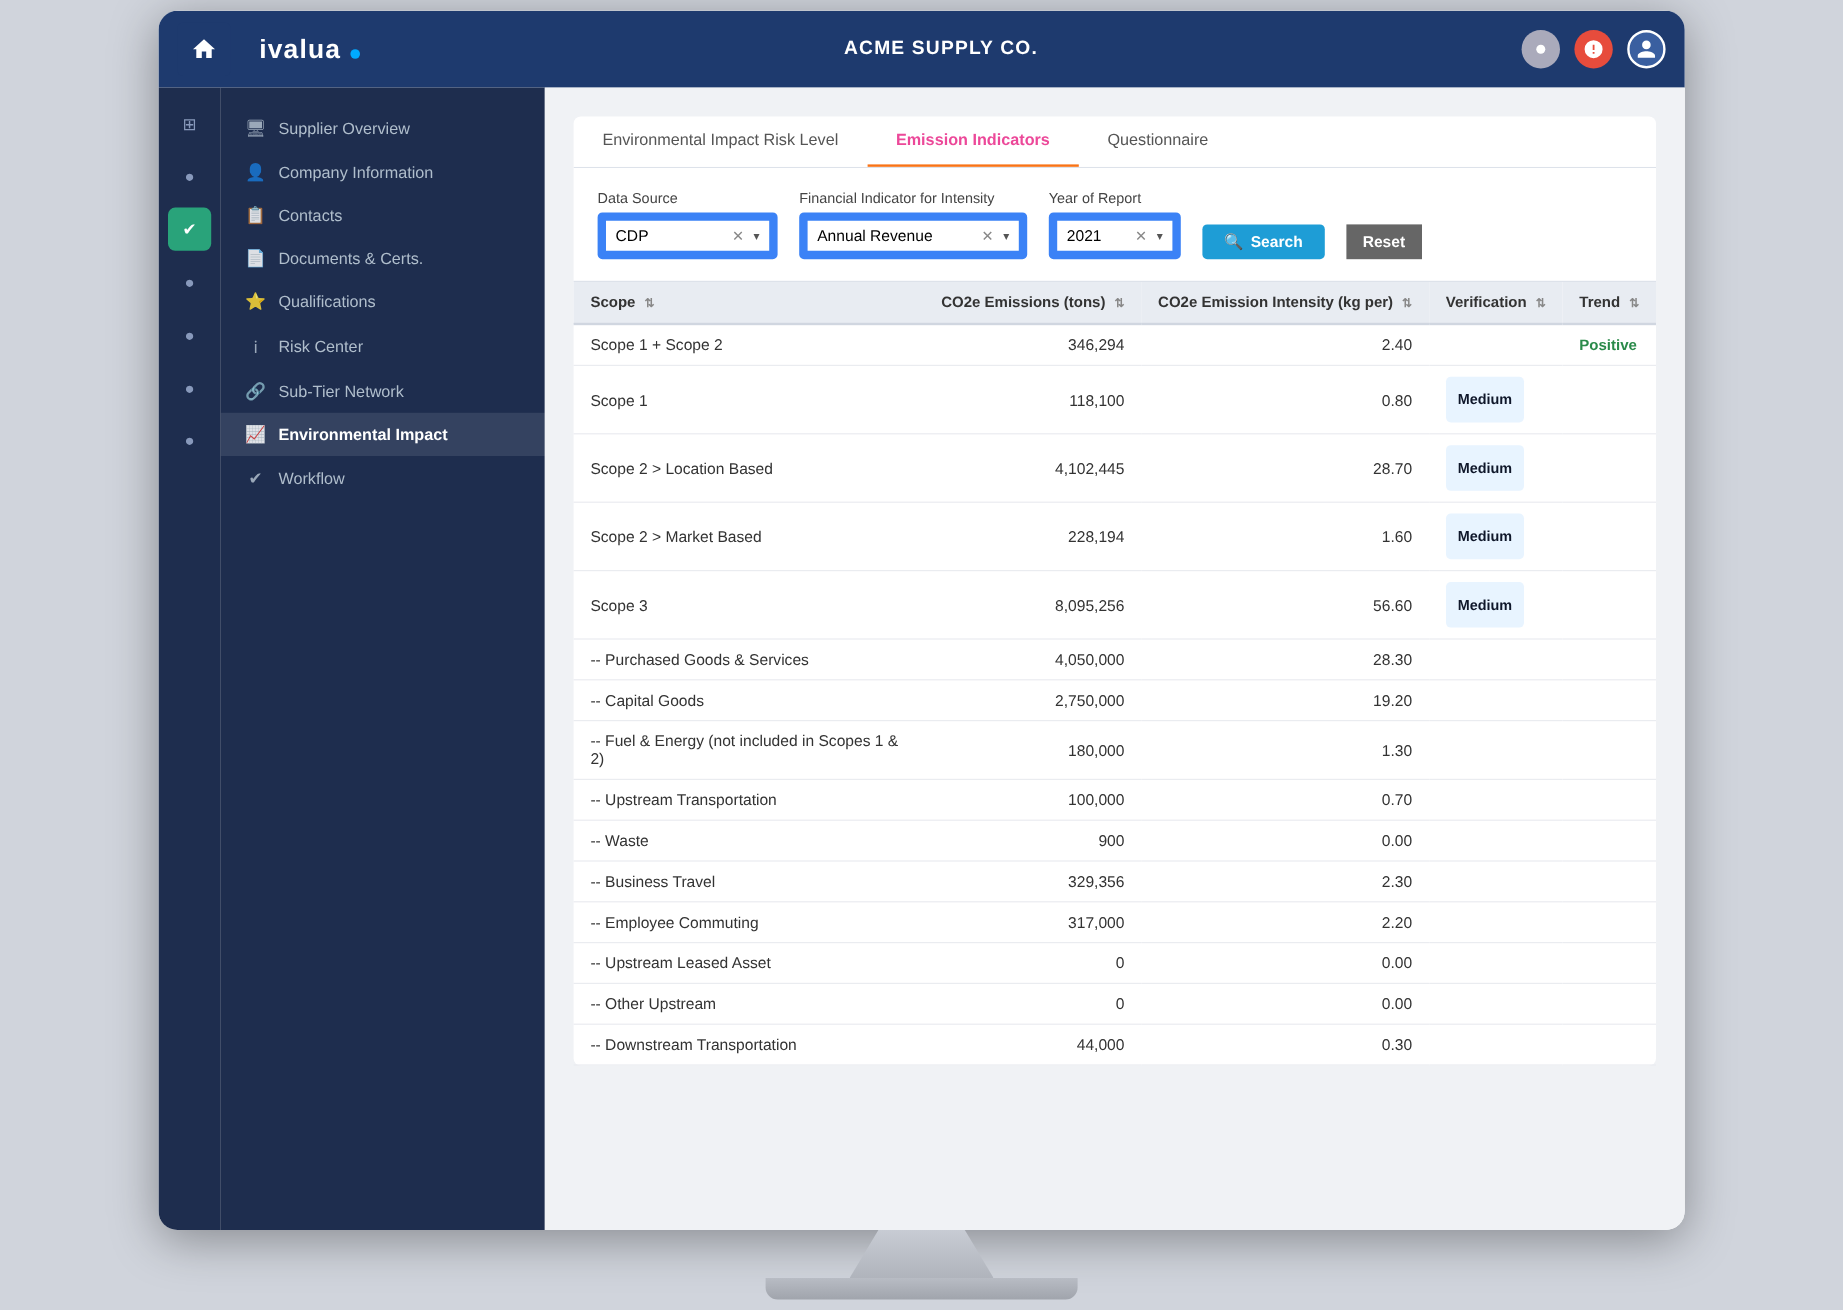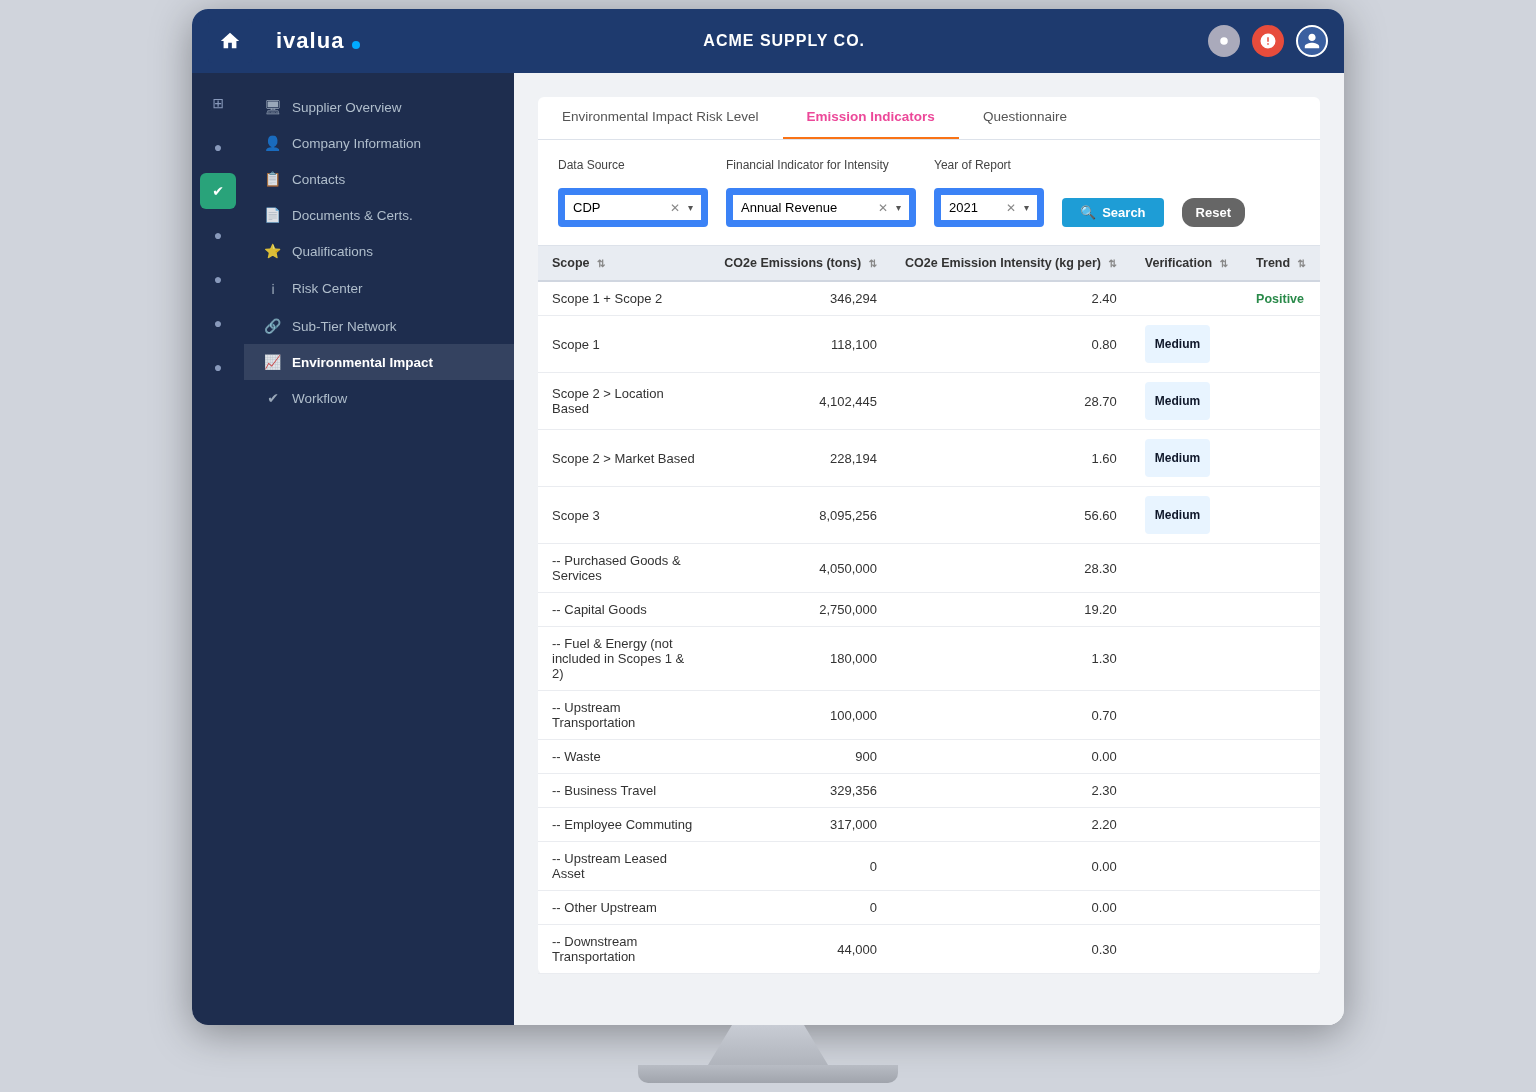--- a/index.html
+++ b/index.html
@@ -5,21 +5,21 @@
     * { box-sizing: border-box; margin: 0; padding: 0; }
     body {
       background: #d0d4dc;
       display: flex;
       justify-content: center;
       align-items: center;
       min-height: 100vh;
       font-family: -apple-system, BlinkMacSystemFont, 'Segoe UI', Arial, sans-serif;
     }
     .monitor-wrapper {
-      width: 1152px;
+      width: 1272px;
       position: relative;
     }
     .screen {
       background: #fff;
       border-radius: 16px;
       overflow: hidden;
       box-shadow: 0 8px 40px rgba(0,0,0,0.35);
     }
 
     
@@ -167,21 +167,21 @@
 
     
     .filter-panel {
       background: #fff;
       padding: 18px 20px;
       border-bottom: 1px solid #dde2ea;
       display: flex;
       align-items: flex-end;
       gap: 18px;
     }
-    .filter-group { display: flex; flex-direction: column; gap: 16px; }
+    .filter-group { display: flex; flex-direction: column; gap: 5px; }
     .filter-label { font-size: 12px; color: #444; font-weight: 500; }
     .filter-select {
       display: flex;
       align-items: center;
       border: 7px solid #3b82f6;
       border-radius: 4px;
       padding: 5px 8px;
       font-size: 13px;
       background: #fff;
       min-width: 150px;
@@ -199,21 +199,21 @@
       padding: 7px 18px;
       font-size: 13px;
       font-weight: 600;
       cursor: pointer;
       display: flex; align-items: center; gap: 6px;
     }
     .btn-reset {
       background: #666;
       color: #fff;
       border: none;
-      border-radius: 12px;
+      border-radius: 0;
       padding: 7px 14px;
       font-size: 13px;
       font-weight: 600;
       cursor: pointer;
       margin-top: 24px;
     }
 
     
     .table-wrapper {
       background: #fff;

